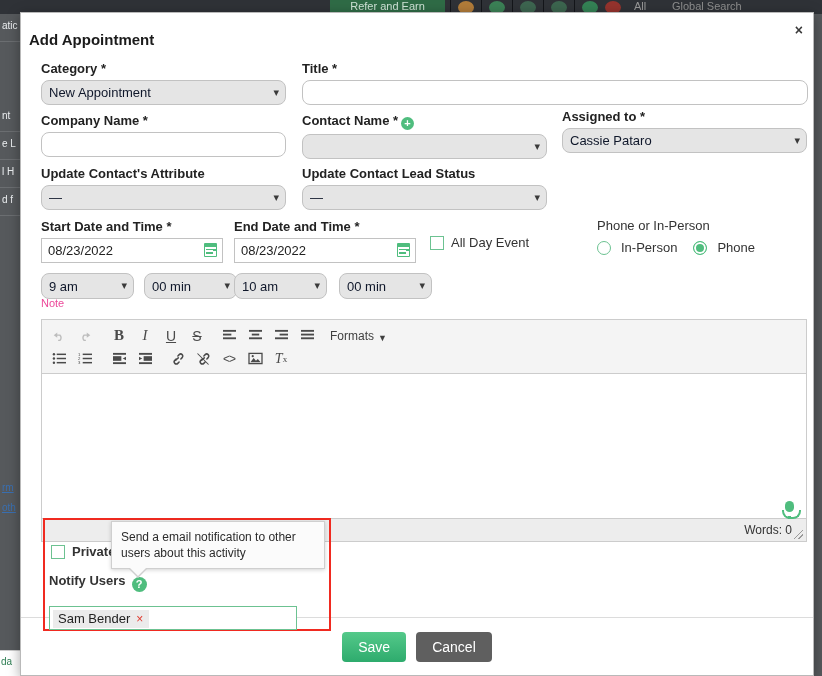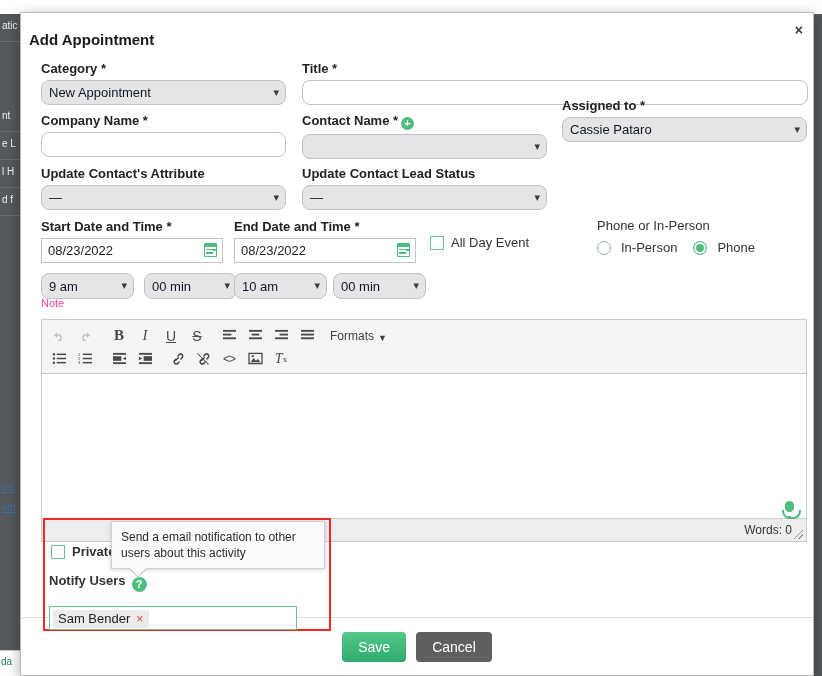--- a/index.html
+++ b/index.html
@@ -250,20 +250,38 @@
     cursor: pointer; padding: 0 16px;
   }
   .btn-save { background: linear-gradient(#54c98a, #2eab6d); }
   .btn-cancel { background: #5f5f5f; }
 </style>
 </head>
 <body>
 
 <div id="bg-page">
 
+  <div id="bg-topbar">
+    <div class="refer-pill">Refer and Earn</div>
+    <div class="tb-icons">
+      <span class="tb-sep"></span>
+      <span class="tb-ic" style="background:#c98a3a"></span>
+      <span class="tb-sep"></span>
+      <span class="tb-ic" style="background:#3d8f5c"></span>
+      <span class="tb-sep"></span>
+      <span class="tb-ic" style="background:#3f6f55"></span>
+      <span class="tb-sep"></span>
+      <span class="tb-ic" style="background:#3e6e53"></span>
+      <span class="tb-sep"></span>
+      <span class="tb-ic" style="background:#35915a"></span>
+      <span class="tb-ic" style="background:#a8342c"></span>
+    </div>
+    <div class="tb-all">All</div>
+    <div class="tb-search">Global Search</div>
+  </div>
 
   <div id="bg-left">
     <div class="row"><span class="rowtxt">atic</span></div>
     <div class="row" style="margin-top:62px"><span class="rowtxt">nt</span></div>
     <div class="row"><span class="rowtxt">e L</span></div>
     <div class="row"><span class="rowtxt">l H</span></div>
     <div class="row"><span class="rowtxt">d f</span></div>
     <div class="row" style="height:260px;border:none"></div>
     <div class="row" style="border:none;height:20px"><span class="link">rm</span></div>
     <div class="row" style="border:none;height:20px"><span class="link">oth</span></div>
@@ -301,21 +319,21 @@
     </div>
     <div class="col-b" style="top:60px">
       <span class="lbl"><span>Contact Name *</span><span class="plus-icon">+</span></span>
       <div class="sel-wrap">
         <select class="ctl">
           <option></option>
         </select>
         <span class="chev">▾</span>
       </div>
     </div>
-    <div class="col-c" style="top:45px">
+    <div class="col-c" style="top:56px">
       <span class="lbl">Assigned to *</span>
       <div class="sel-wrap">
         <select class="ctl">
           <option>Cassie Pataro</option>
         </select>
         <span class="chev">▾</span>
       </div>
     </div>
 
     <div class="col-a" style="top:113px">
@@ -358,21 +376,21 @@
         </div>
       </div>
     </div>
 
     <div style="position:absolute;left:213px;top:166px">
       <span class="lbl">End Date and Time *</span>
       <div class="date-wrap" style="width:182px">
         <input class="date-in" value="08/23/2022" style="">
         <span class="cal-icon"></span>
       </div>
-      <div style="margin-top:10px;display:flex;gap:6px">
+      <div style="margin-top:10px;display:flex;gap:12px">
         <div class="sel-wrap">
           <select class="ctl tsel">
             <option>10 am</option>
           </select>
           <span class="chev">▾</span>
         </div>
         <div class="sel-wrap">
           <select class="ctl tsel2">
             <option>00 min</option>
           </select>

